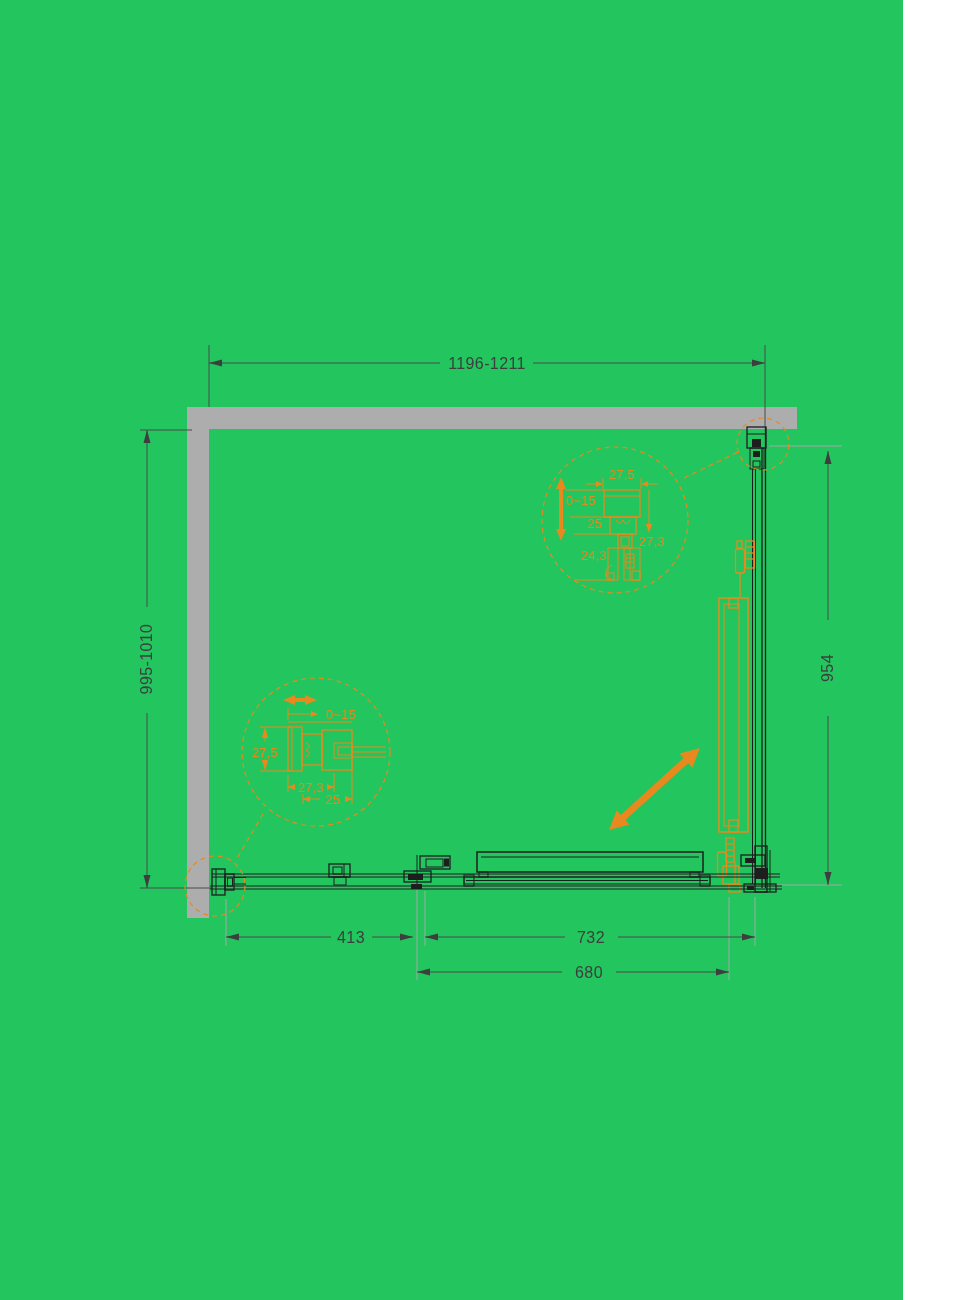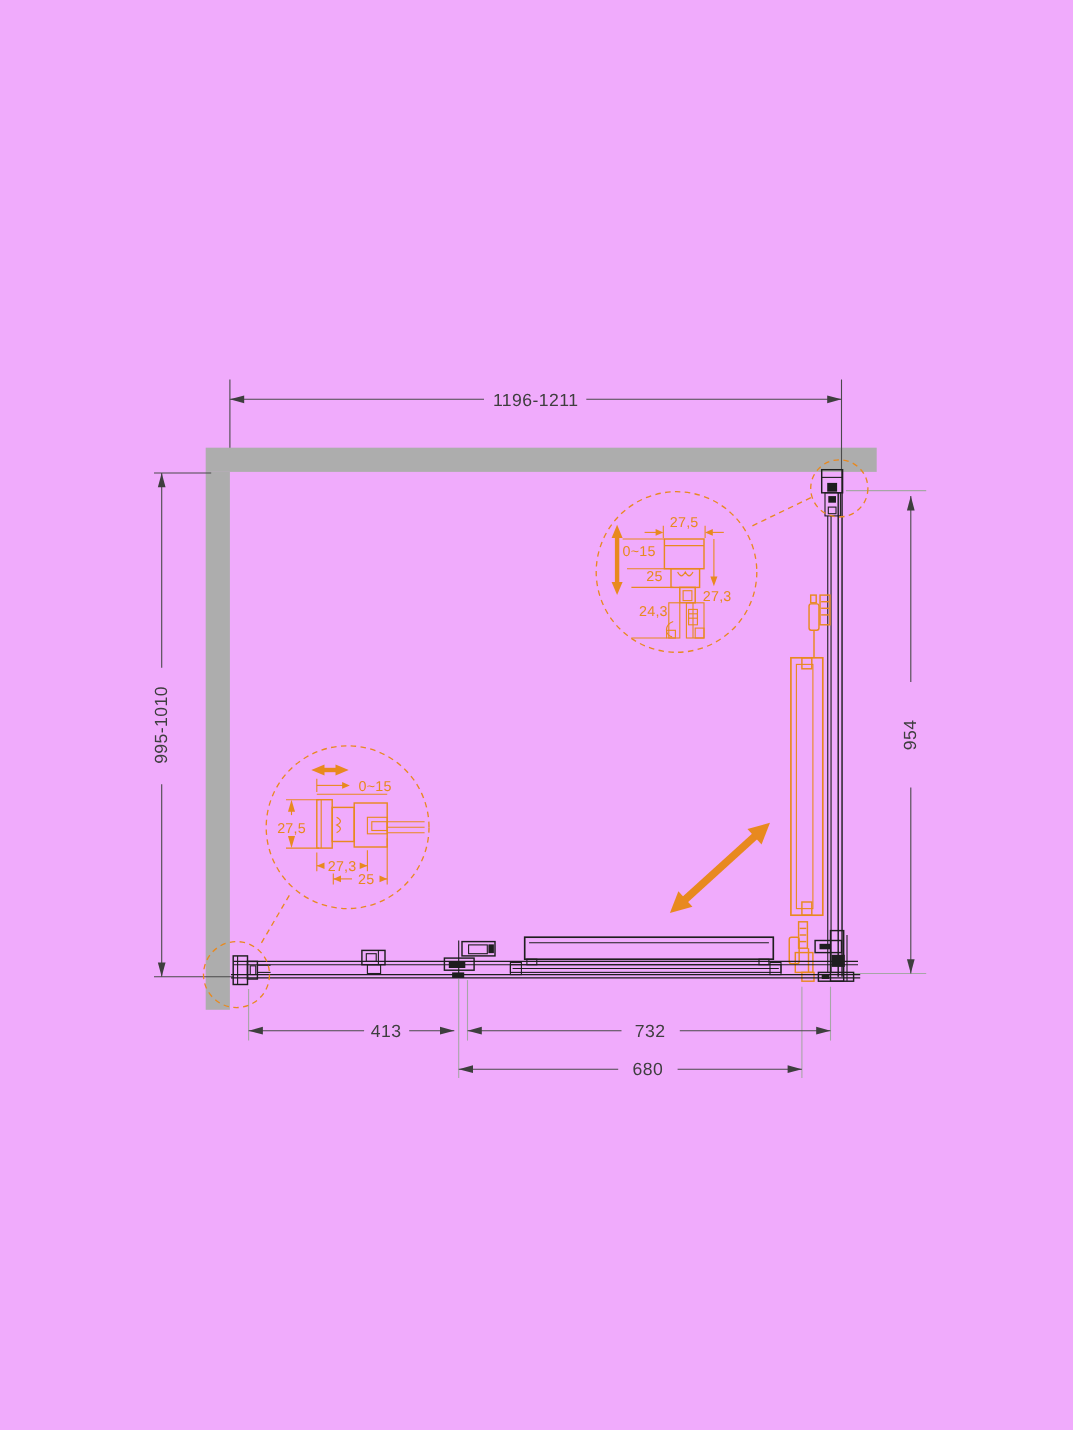--- a/index.html
+++ b/index.html
@@ -1,19 +1,19 @@
 <!DOCTYPE html>
 <html style="--accent: #E8891F; --wall: #ADADAD; --line: #1E1E1E; --dim: #3E3E3E; --ext: #A6A6A6;"><head>
 <meta charset="utf-8">
 <style>
   :root{
     --accent:#E8891F; --wall:#ADADAD; --line:#1E1E1E; --dim:#3E3E3E; --ext:#A6A6A6;
   }
   html,body{margin:0;padding:0;background:#fff;}
-  .canvas{position:relative;width:975px;height:1300px;background:#f0abfc;overflow:hidden;
+  .canvas{position:relative;width:903px;height:1300px;background:#22c55e;overflow:hidden;
           font-family:"Liberation Sans",sans-serif;}
   svg{position:absolute;left:0;top:0;}
   .wall{fill:var(--wall);stroke:none;}
   .k{stroke:var(--line);fill:none;stroke-width:1.3;}
   .k2{stroke:var(--line);fill:none;stroke-width:1;}
   .kf{fill:var(--line);stroke:none;}
   .o{stroke:var(--accent);fill:none;stroke-width:1.3;}
   .of{fill:var(--accent);stroke:none;}
   .osh{stroke:var(--accent);fill:none;stroke-width:4;}
   .osh2{stroke:var(--accent);fill:none;stroke-width:7;}

